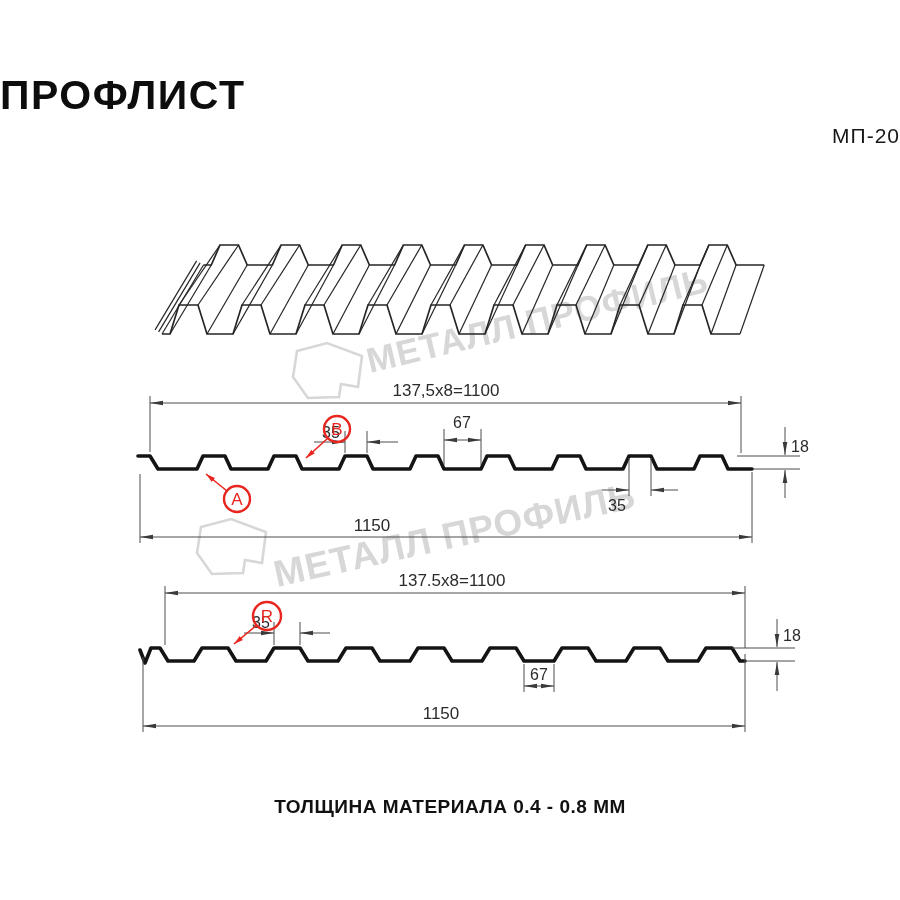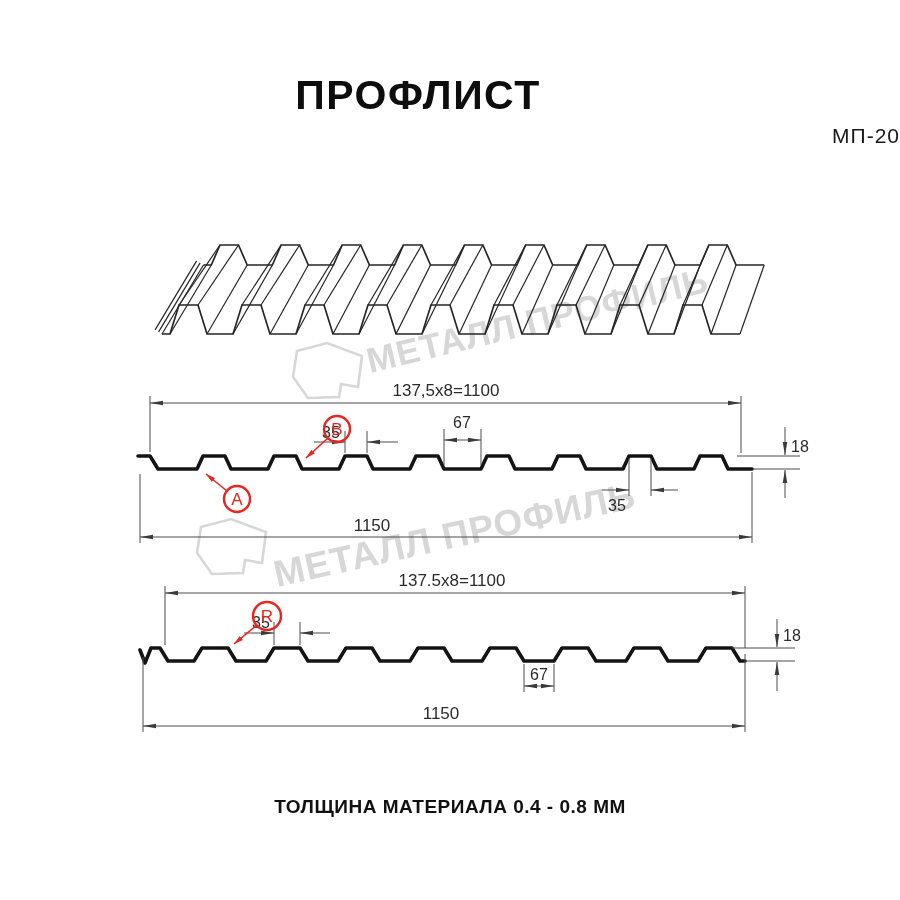--- a/index.html
+++ b/index.html
@@ -1,21 +1,21 @@
 <!DOCTYPE html>
 <html><head>
 <meta charset="utf-8">
 <style>
   html,body{margin:0;padding:0}
   body{
     width:900px;height:900px;background:#ffffff;position:relative;overflow:hidden;
     font-family:"Liberation Sans",sans-serif;
   }
   .title{
-    position:absolute;top:75px;left:0;width:836px;text-align:center;
+    position:absolute;top:75px;left:0;width:836px;text-align:left;
     font-size:41px;font-weight:700;letter-spacing:1.5px;color:#0d0d0d;line-height:1;
   }
   .subtitle{
     position:absolute;top:125px;left:0;width:900px;text-align:right;
     font-size:21px;font-weight:500;letter-spacing:1px;color:#171717;line-height:1;
   }
   .footer{
     position:absolute;top:797px;left:0;width:900px;text-align:center;
     font-size:19px;font-weight:700;letter-spacing:0.5px;color:#111;line-height:1;
   }

